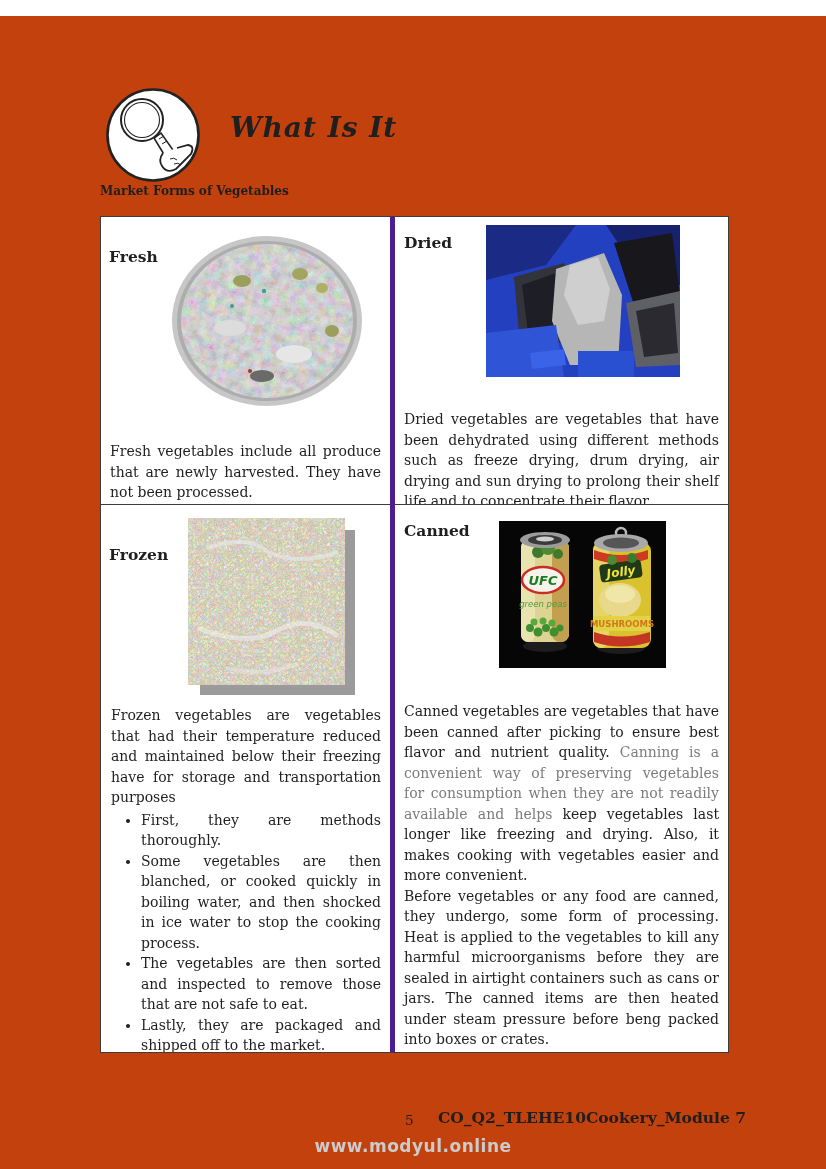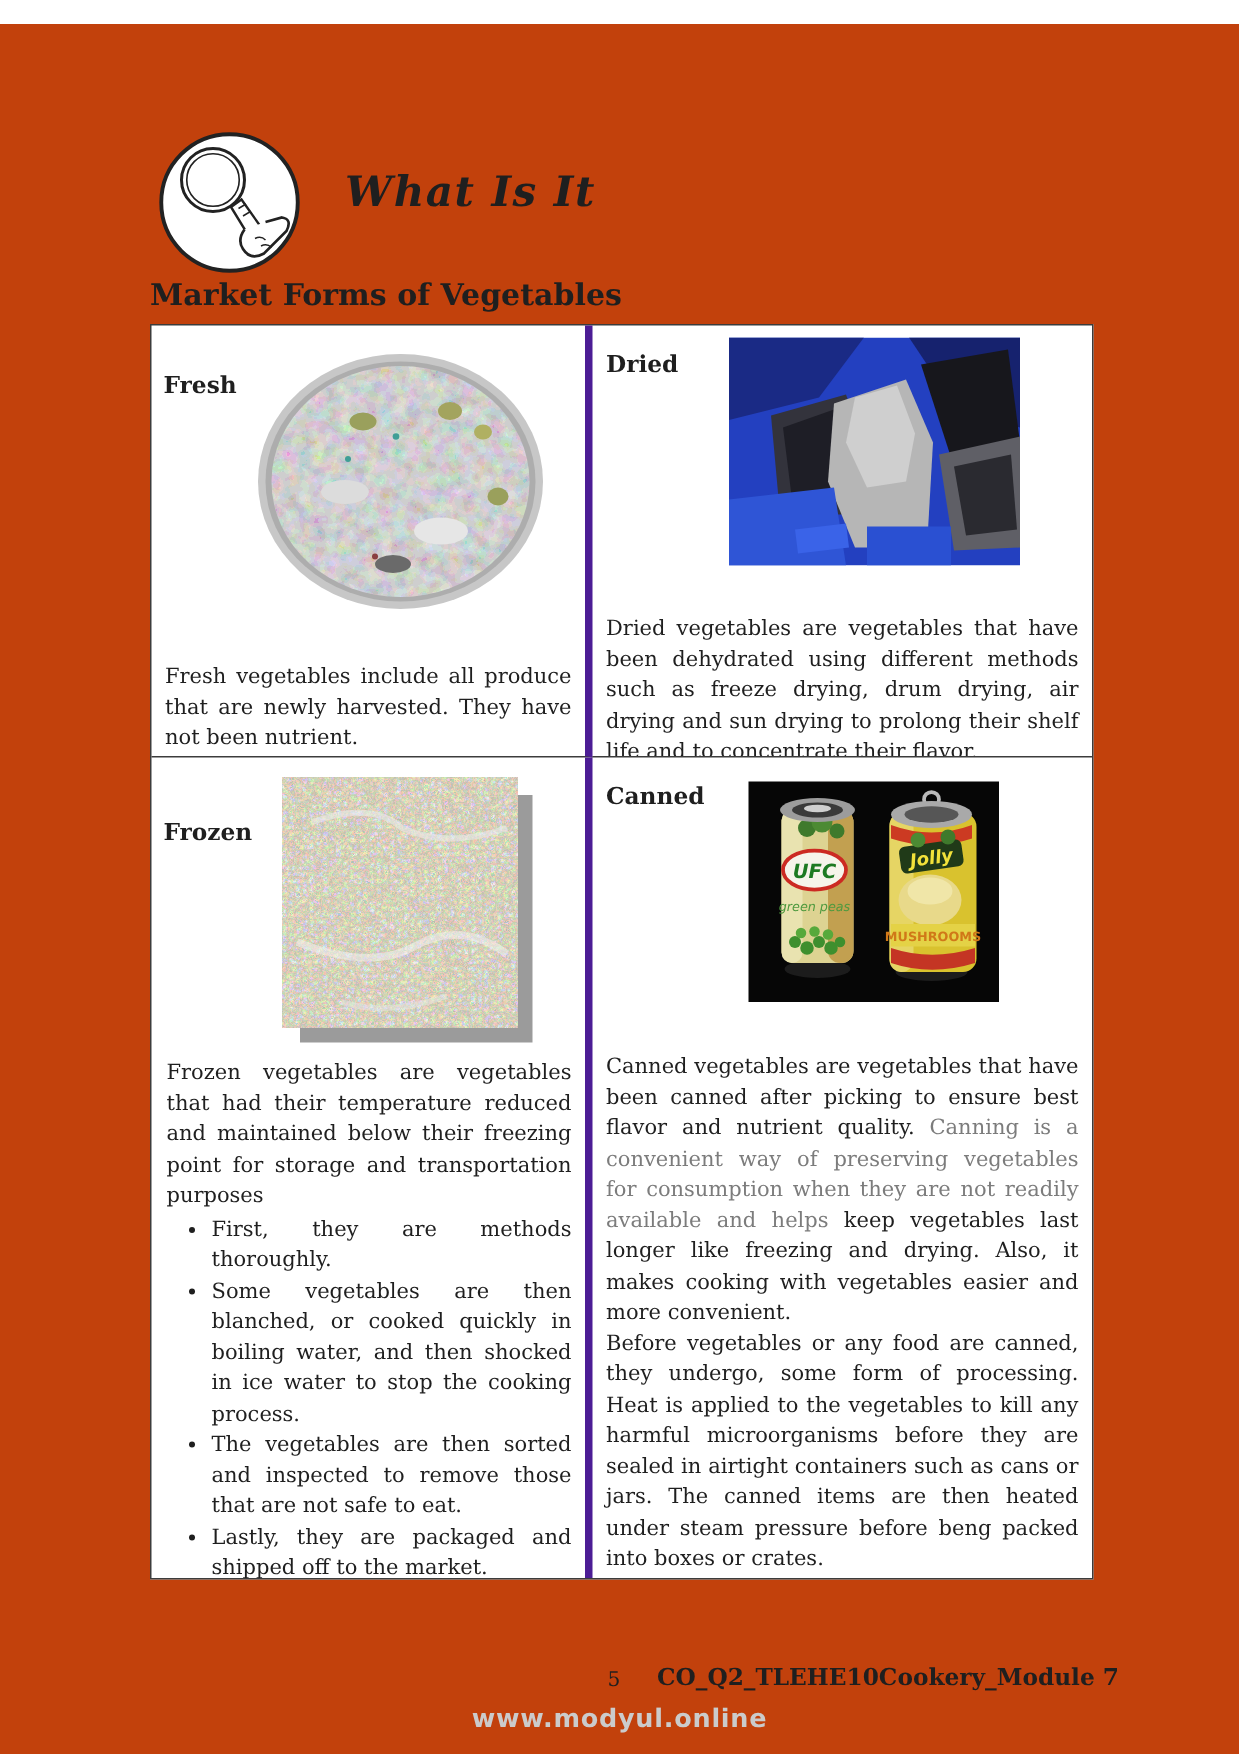--- a/index.html
+++ b/index.html
@@ -9,21 +9,21 @@
     font-family:"DejaVu Serif", serif; color:#1f1f1f;
   }
   
   .header-icon { position:absolute; left:104px; top:70px; width:98px; height:98px; }
   .page-title {
     position:absolute; left:230px; top:95px; margin:0;
     font-size:28px; font-weight:bold; font-style:italic; letter-spacing:1px;
   }
   .section-heading {
     position:absolute; left:100px; top:168px; margin:0;
-    font-size:20px; font-weight:bold;
+    font-size:12px; font-weight:bold;
   }
   
   .veg-table {
     position:absolute; left:100px; top:200px; width:629px; height:837px;
     display:grid; grid-template-columns:294px 1fr; grid-template-rows:288px 1fr;
     border:1px solid #3c3c3c; box-sizing:border-box; background:#fff;
   }
   .cell { position:relative; box-sizing:border-box; overflow:hidden; }
   .cell-fresh, .cell-frozen { border-right:5px solid #4c1d95; }
   .cell-fresh, .cell-dried  { border-bottom:1px solid #3c3c3c; }
@@ -110,21 +110,21 @@
             <ellipse cx="150" cy="52" rx="6" ry="5" fill="#b0b062"></ellipse>
             <circle cx="92" cy="55" r="2.2" fill="#3f9e96"></circle>
             <circle cx="60" cy="70" r="2" fill="#3f9e96"></circle>
             <ellipse cx="58" cy="92" rx="16" ry="8" fill="#dcdcdc"></ellipse>
             <ellipse cx="122" cy="118" rx="18" ry="9" fill="#e6e6e6"></ellipse>
             <ellipse cx="90" cy="140" rx="12" ry="6" fill="#6a6a6a"></ellipse>
             <circle cx="78" cy="135" r="2" fill="#8a4040"></circle>
           </g>
         </svg>
       </div>
-      <p class="cell-text fresh-text">Fresh vegetables include all produce that are newly harvested. They have not been nutrient.</p>
+      <p class="cell-text fresh-text">Fresh vegetables include all produce that are newly harvested. They have not been processed.</p>
     </div>
 
     <div class="cell cell-dried">
       <span class="cell-label">Dried</span>
       <div class="dried-img">
         <svg viewBox="0 0 194 152" width="194" height="152">
           <rect width="194" height="152" fill="#2340c0"></rect>
           <polygon points="0,0 90,0 60,40 0,55" fill="#1a2a85"></polygon>
           <polygon points="120,0 194,0 194,60 150,45" fill="#16226e"></polygon>
           <polygon points="28,52 78,38 92,78 80,118 34,118" fill="#33333c"></polygon>
@@ -158,21 +158,21 @@
             </filter>
           </defs>
           <rect x="12" y="12" width="155" height="165" fill="#9b9b9b"></rect>
           <rect x="0" y="0" width="157" height="167" filter="url(#confetti)"></rect>
           <path d="M20,30 q40,-14 60,4 q30,14 70,0" fill="none" stroke="#e9e9e9" stroke-width="4" opacity="0.6"></path>
           <path d="M10,110 q50,20 80,2 q30,-16 60,6" fill="none" stroke="#f0f0f0" stroke-width="5" opacity="0.55"></path>
           <path d="M40,150 q30,10 70,-4" fill="none" stroke="#e6e6e6" stroke-width="4" opacity="0.5"></path>
         </svg>
       </div>
       <div class="cell-text frozen-text">
-        <span>Frozen vegetables are vegetables that had their temperature reduced and maintained below their freezing point for storage and transportation purposes</span>
+        <span>Frozen vegetables are vegetables that had their temperature reduced and maintained below their freezing have for storage and transportation purposes</span>
         <ul class="frozen-list">
           <li>First, they are methods thoroughly.</li>
           <li>Some vegetables are then blanched, or cooked quickly in boiling water, and then shocked in ice water to stop the cooking process.</li>
           <li>The vegetables are then sorted and inspected to remove those that are not safe to eat.</li>
           <li>Lastly, they are packaged and shipped off to the market.</li>
         </ul>
       </div>
     </div>
 
     <div class="cell cell-canned">

